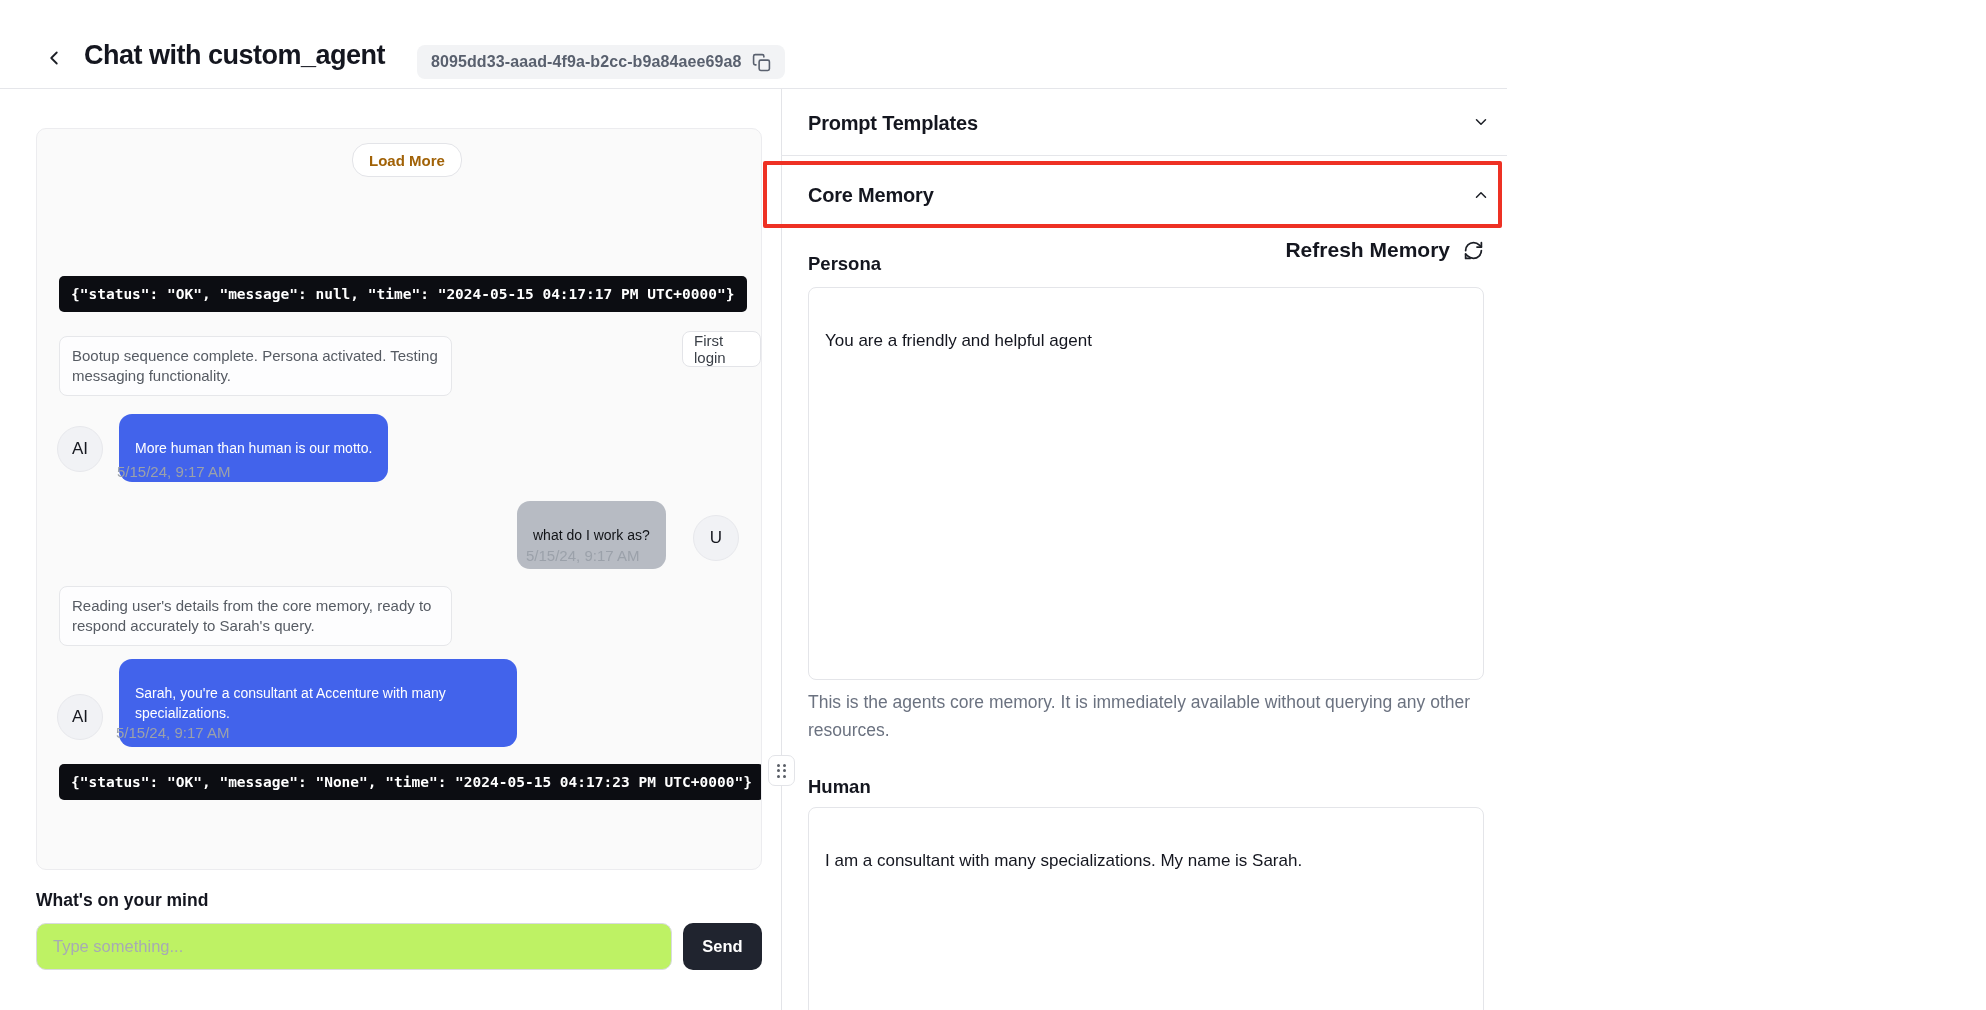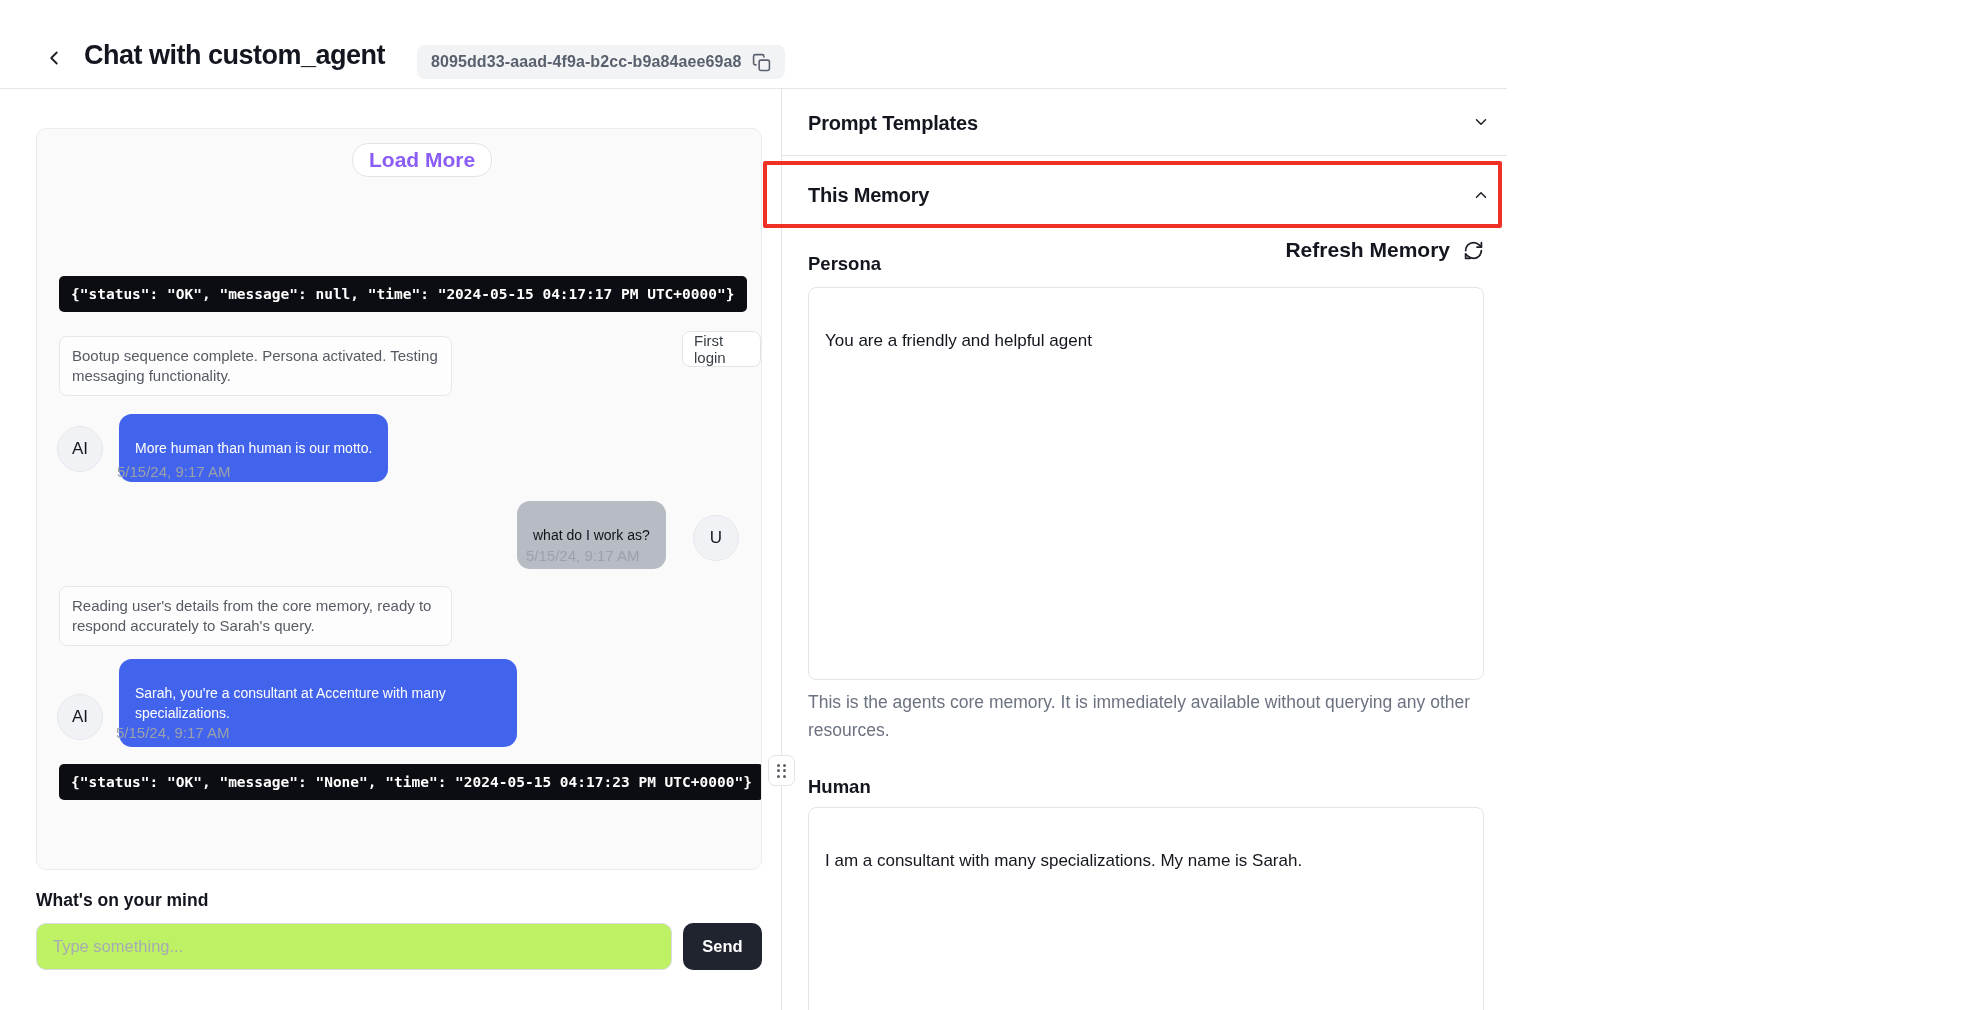--- a/index.html
+++ b/index.html
@@ -12,21 +12,21 @@
 
   
   .back-btn { left:40px; top:44px; width:28px; height:28px; display:flex; align-items:center; justify-content:center; background:none; border:none; cursor:pointer; }
   .page-title { left:84px; top:40px; font-size:27px; font-weight:bold; letter-spacing:-0.5px; color:#14161f; }
   .id-badge { left:417px; top:45px; height:34px; display:flex; align-items:center; gap:11px; background:#f2f3f5; border-radius:8px; padding:0 14px; cursor:pointer; }
   .id-badge .id-text { font-size:16px; font-weight:bold; color:#59606e; letter-spacing:0.1px; }
   .header-line { left:0; top:88px; width:1507px; height:1px; background:#e5e6ea; }
 
   
   .chat-card { left:36px; top:128px; width:726px; height:742px; background:#fafafa; border:1px solid #ececef; border-radius:10px; overflow:hidden; }
-  .load-more { left:315px; top:14px; height:34px; padding:0 16px; background:#fff; border:1px solid #e3e4e8; border-radius:16px; font-family:"Liberation Sans",sans-serif; font-size:21px; font-weight:bold; color:#8b5cf6; cursor:pointer; }
+  .load-more { left:315px; top:14px; height:34px; padding:0 16px; background:#fff; border:1px solid #e3e4e8; border-radius:16px; font-family:"Liberation Sans",sans-serif; font-size:15px; font-weight:bold; color:#a16207; cursor:pointer; }
   .first-login { left:645px; top:202px; height:36px; display:flex; align-items:center; padding:0 11px; background:#fff; border:1px solid #e3e4e8; border-radius:8px; font-size:15px; color:#3a3f47; }
   .code-block { background:#0c0d12; color:#fff; border-radius:5px; font-family:"DejaVu Sans Mono", monospace; font-weight:bold; font-size:14.5px; line-height:20px; padding:8px 12px; white-space:nowrap; overflow:hidden; }
   .code-1 { left:22px; top:147px; width:688px; }
   .code-2 { left:22px; top:635px; width:705px; }
   .tool-note { left:22px; width:393px; background:#fdfdfe; border:1px solid #e6e7ea; border-radius:8px; padding:9px 12px; font-size:15px; line-height:20px; color:#565b63; }
   .note-1 { top:207px; }
   .note-2 { top:457px; }
   .avatar { width:46px; height:46px; border-radius:50%; background:#f1f2f5; border:1px solid #e7e8ec; display:flex; align-items:center; justify-content:center; font-size:17px; color:#16181f; }
   .av-ai1 { left:20px; top:297px; }
   .av-ai2 { left:20px; top:565px; }
@@ -149,21 +149,21 @@
     <div class="abs section-label pt-label">Prompt Templates</div>
     <span class="abs pt-chevron">
       <svg class="icon" width="18" height="18" viewBox="0 0 24 24">
           <path d="M6 9l6 6 6-6"></path>
         </svg>
     </span>
   </div>
   <div class="abs pt-line"></div>
 
   <div class="abs cm-row">
-    <div class="abs section-label cm-label">This Memory</div>
+    <div class="abs section-label cm-label">Core Memory</div>
     <span class="abs cm-chevron">
       <svg class="icon" width="18" height="18" viewBox="0 0 24 24">
           <path d="M18 15l-6-6-6 6"></path>
         </svg>
     </span>
   </div>
   <div class="abs red-box"></div>
 
   <button class="abs refresh-btn">
     <span class="refresh-label">Refresh Memory</span>

